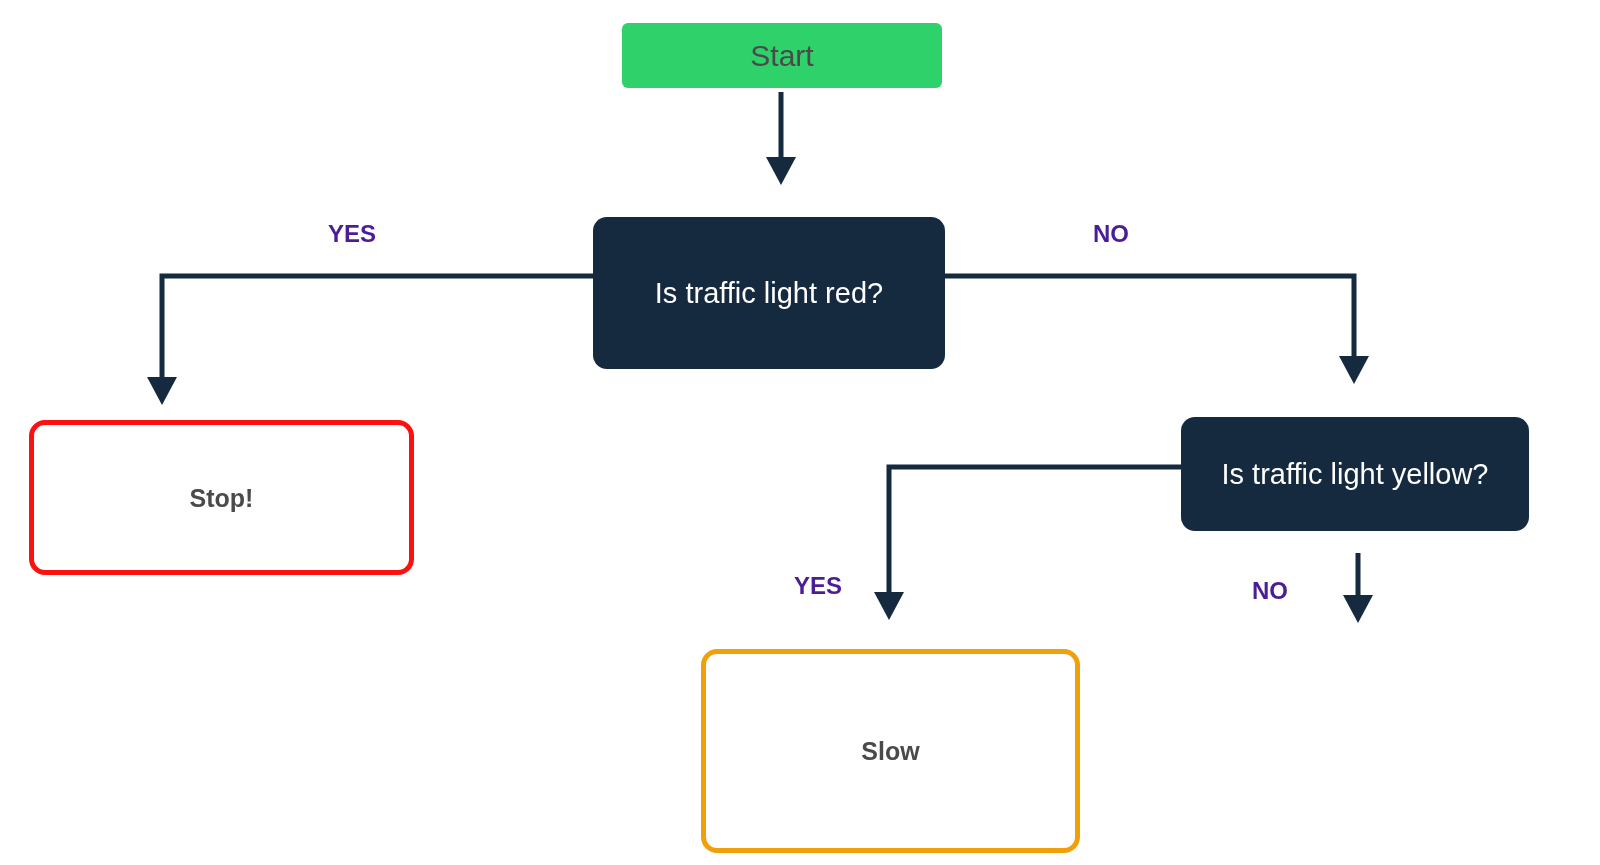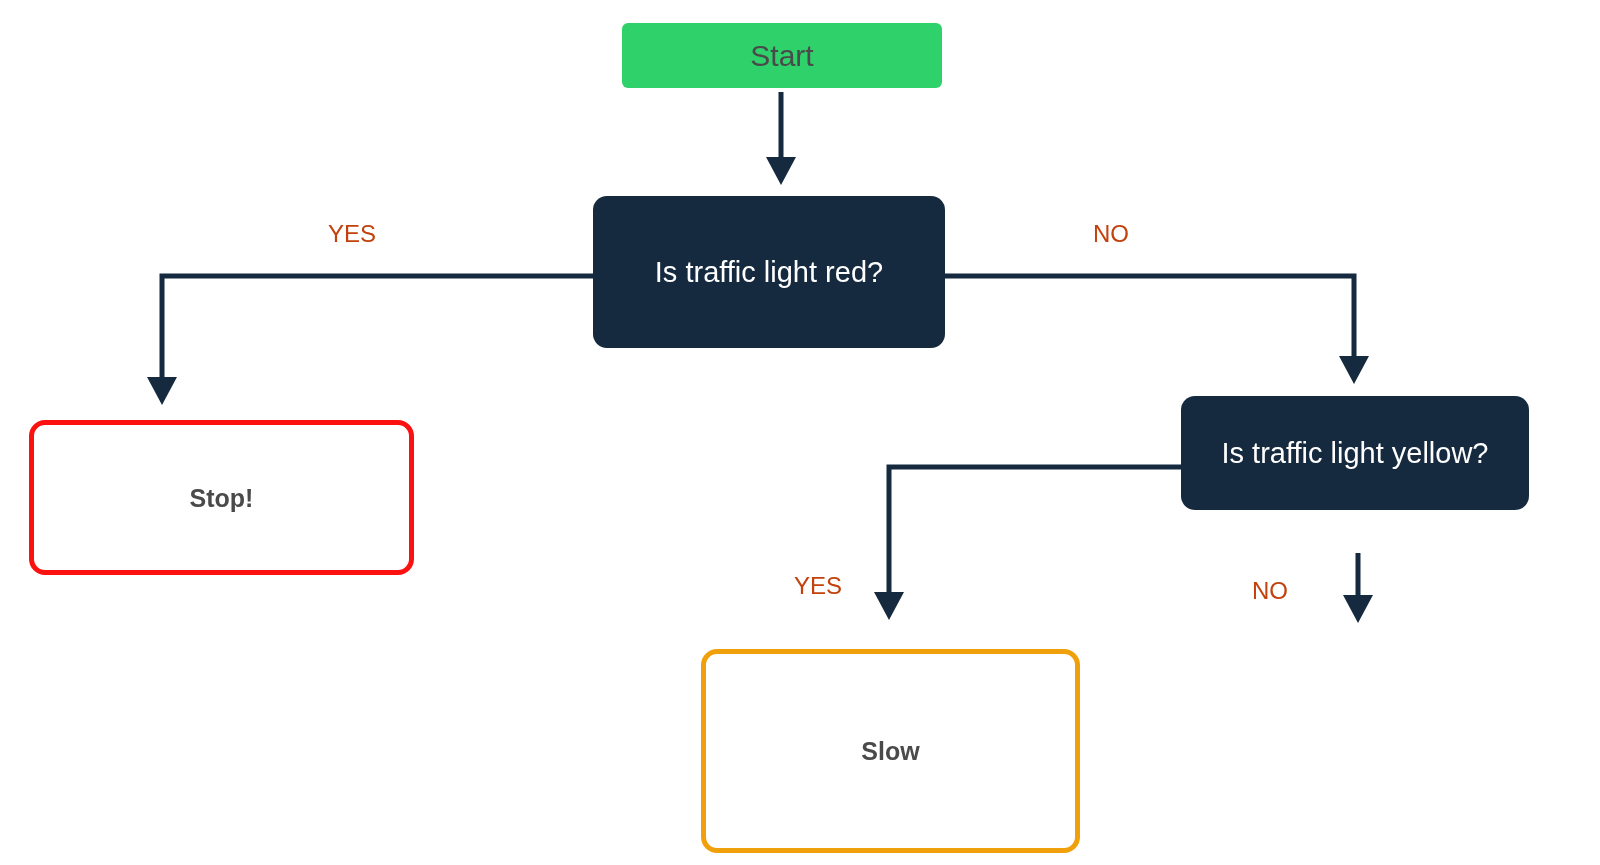--- a/index.html
+++ b/index.html
@@ -32,35 +32,36 @@
     color: #4a4a4a;
     font-size: 30px;
     font-weight: 400;
   }
   .node-decision {
     background: #15293F;
     border-radius: 14px;
     color: #ffffff;
     font-size: 29px;
     font-weight: 400;
+    margin-top: 21px;
   }
   .node-terminal {
     background: #ffffff;
     border-style: solid;
     border-width: 5px;
     border-radius: 16px;
     color: #4a4a4a;
     font-size: 25px;
     font-weight: bold;
   }
   .edge-label {
     position: absolute;
-    color: #c2410c;
+    color: #4c1d95;
     font-size: 24px;
-    font-weight: 400;
+    font-weight: 700;
     white-space: nowrap;
   }
   .svg-layer {
     position: absolute;
     left: 0;
     top: 0;
     width: 1600px;
     height: 865px;
     pointer-events: none;
   }

